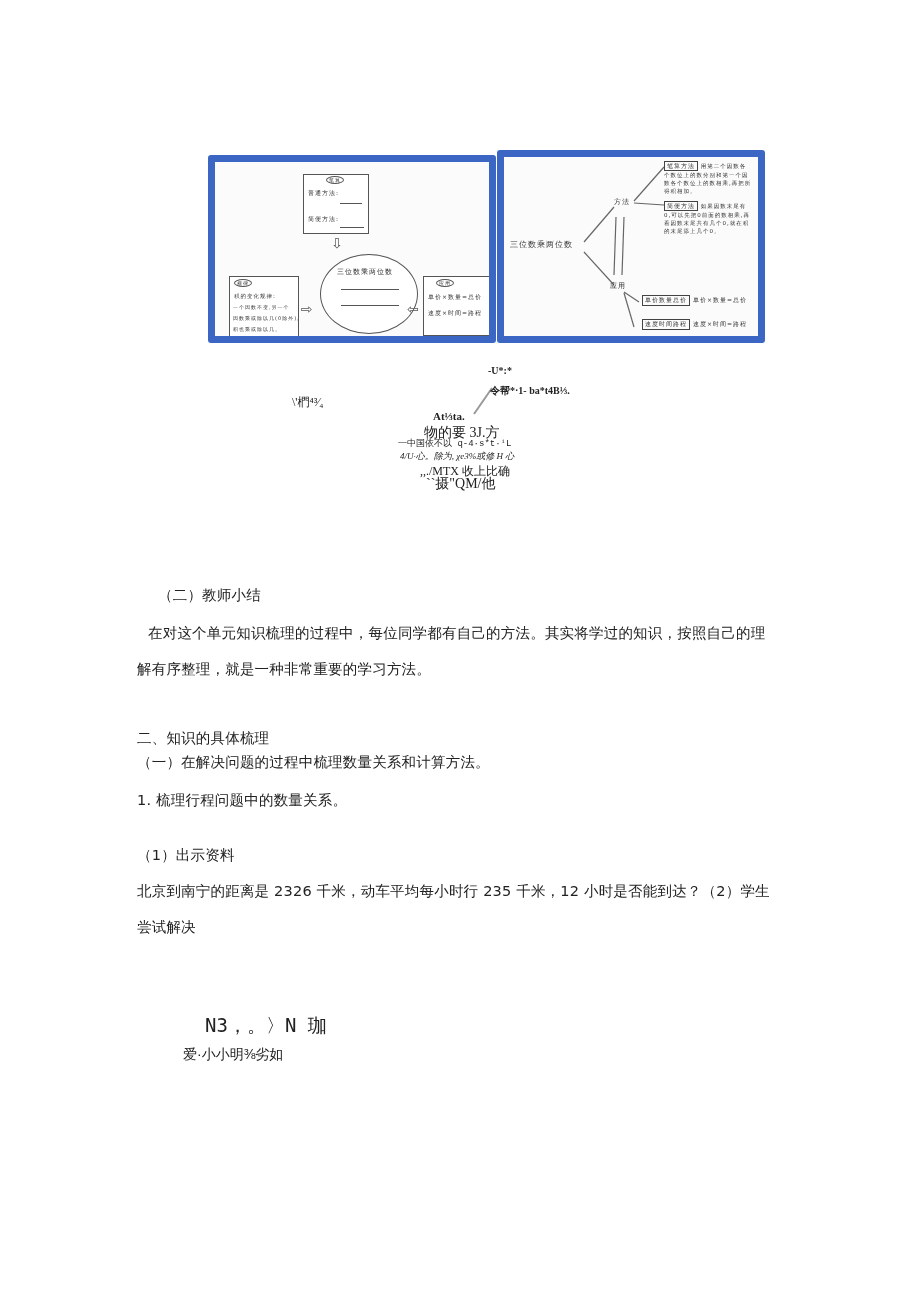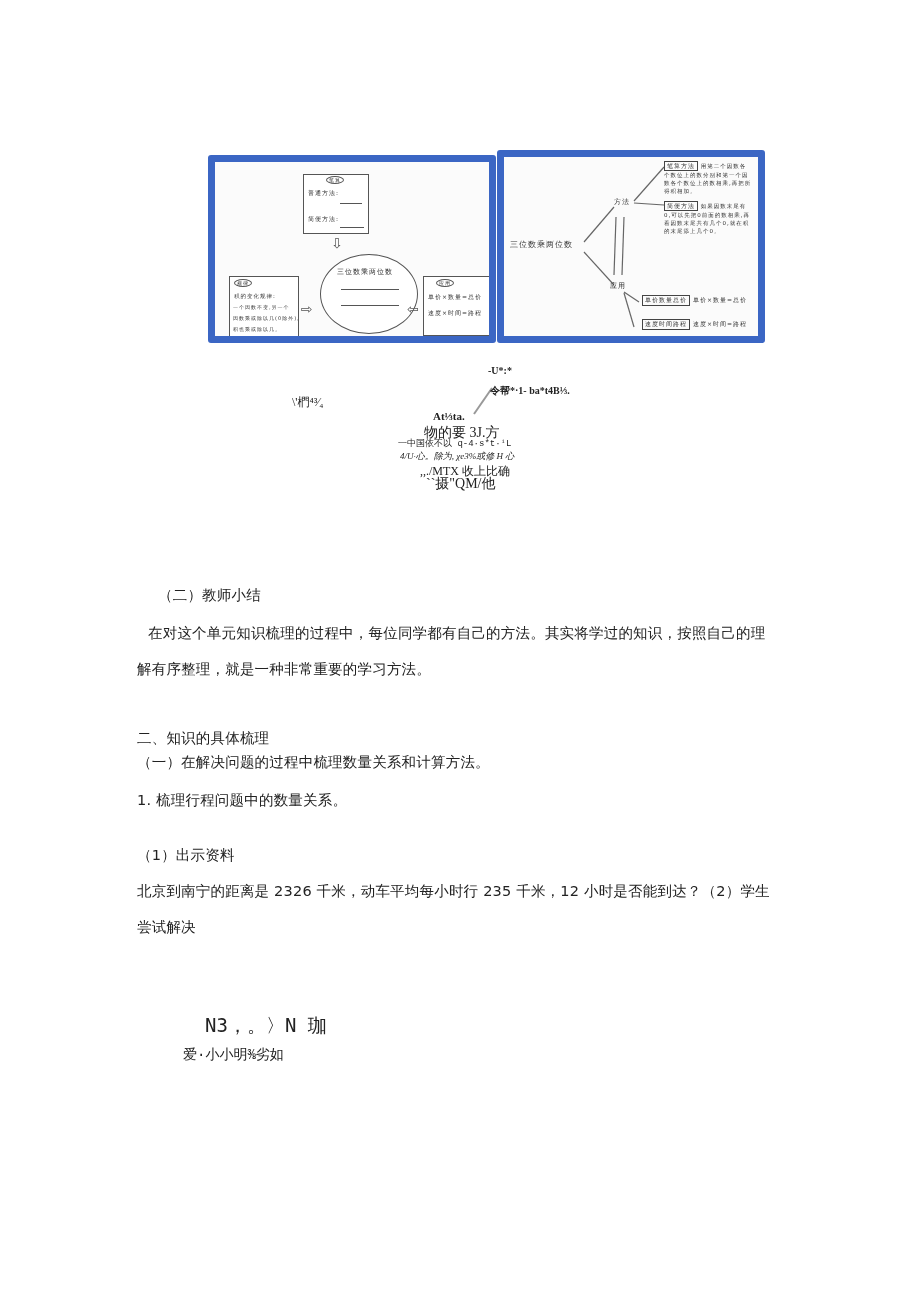--- a/index.html
+++ b/index.html
@@ -121,13 +121,13 @@
 <div class="t" style="top:660px;">解有序整理，就是一种非常重要的学习方法。</div>
 
 <div class="t" style="top:729px;text-align:center;">二、知识的具体梳理</div>
 <div class="t" style="top:753px;">（一）在解决问题的过程中梳理数量关系和计算方法。</div>
 <div class="t" style="top:791px;">1. 梳理行程问题中的数量关系。</div>
 <div class="t" style="top:846px;">（1）出示资料</div>
 <div class="t" style="top:882px;">北京到南宁的距离是 2326 千米，动车平均每小时行 235 千米，12 小时是否能到达？（2）学生</div>
 <div class="t" style="top:918px;">尝试解决</div>
 
 <div class="abs" style="left:205px; top:993px; font-family:'DejaVu Sans Mono', monospace; font-size:19px; color:#222; white-space:nowrap;margin-top:20px;">N3，。〉N 珈</div>
-<div class="abs" style="left:183px; top:1046px; font-family:Liberation Mono, monospace; font-size:14px; color:#222; white-space:nowrap;">爱·小小明⅜劣如</div>
+<div class="abs" style="left:183px; top:1046px; font-family:Liberation Sans, sans-serif; font-size:14px; color:#222; white-space:nowrap;">爱·小小明⅜劣如</div>
 
 </body></html>

